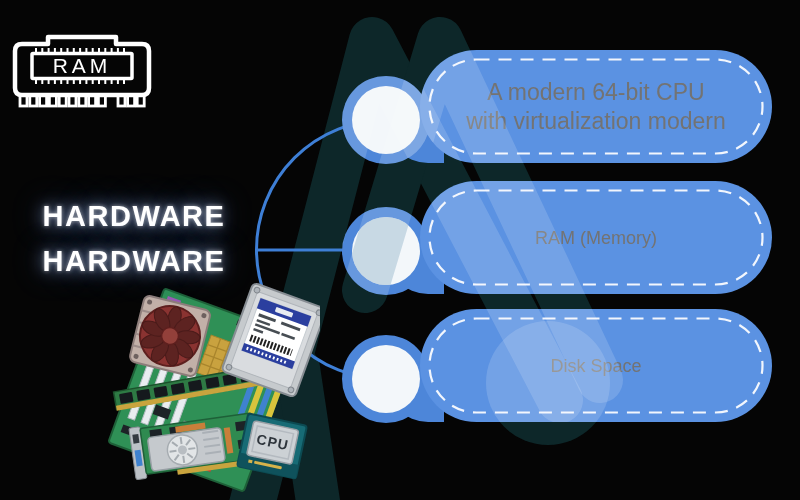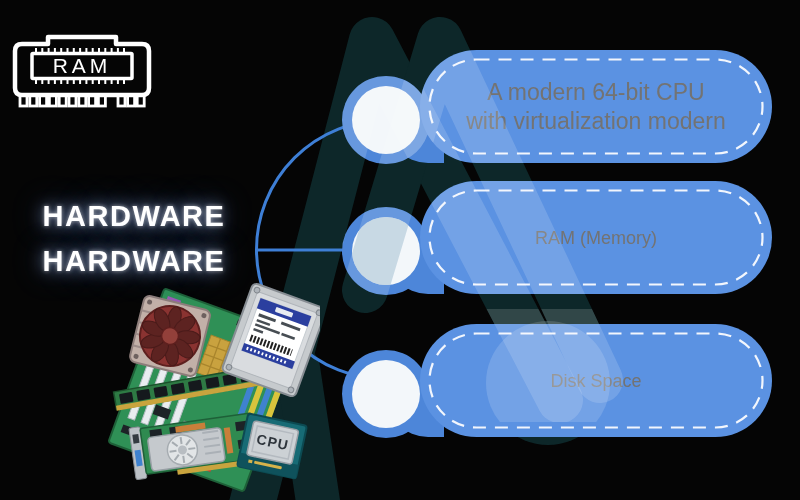--- a/index.html
+++ b/index.html
@@ -243,21 +243,21 @@
     <svg class="dashsvg" width="352" height="113">
       <rect x="9.5" y="9.5" width="333" height="94" rx="47" fill="none" stroke="rgba(255,255,255,0.92)" stroke-width="2.2" stroke-dasharray="13 9"></rect>
     </svg>
     <div class="dot"></div>
     <div class="label">
       <div class="l1">RAM (Memory)</div>
 
     </div>
   </div>
 
-  <div class="row" style="top:324px">
+  <div class="row" style="top:309px">
     <div class="blob"></div>
     <div class="tail"></div>
     <div class="pill"></div>
     <svg class="dashsvg" width="352" height="113">
       <rect x="9.5" y="9.5" width="333" height="94" rx="47" fill="none" stroke="rgba(255,255,255,0.92)" stroke-width="2.2" stroke-dasharray="13 9"></rect>
     </svg>
     <div class="dot"></div>
     <div class="label">
       <div class="l1">Disk Space</div>
 

